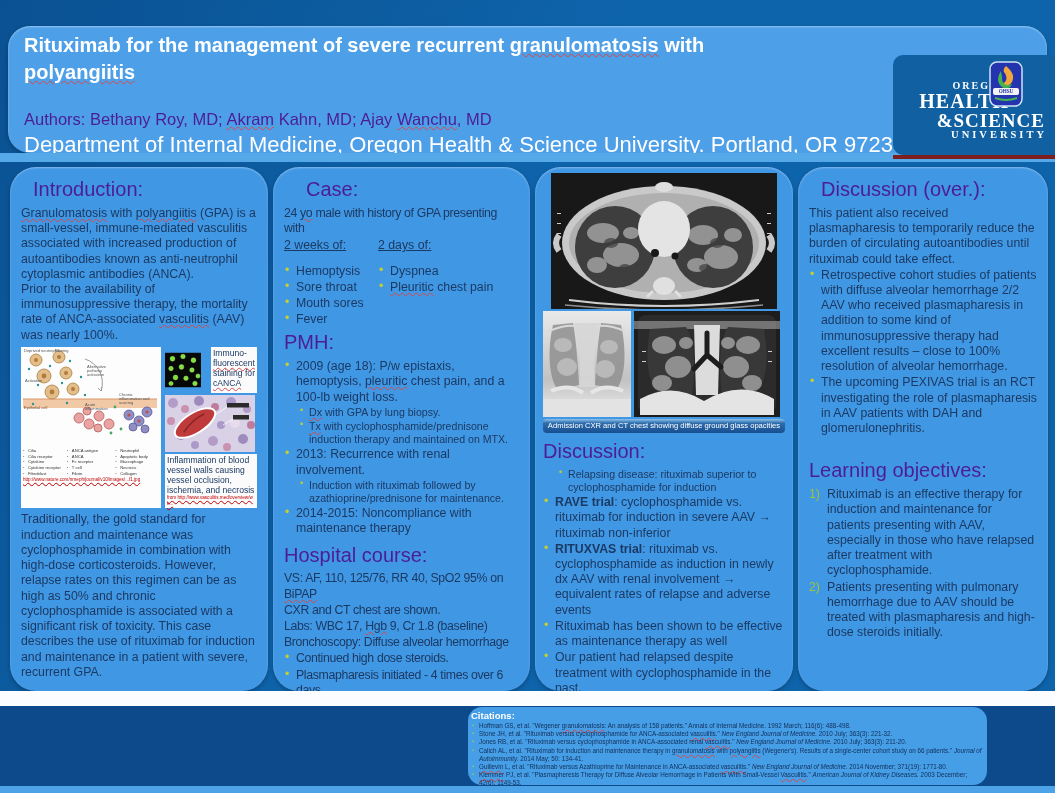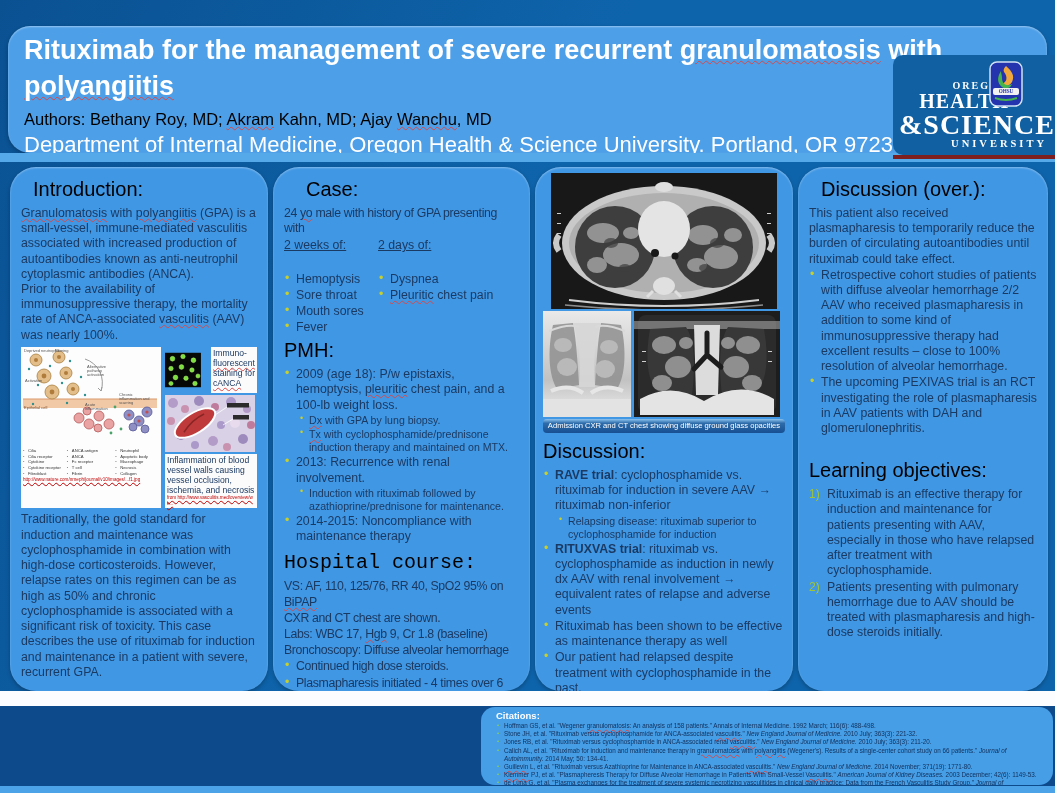--- a/index.html
+++ b/index.html
@@ -4,42 +4,42 @@
 <style>
   html,body{margin:0;padding:0;background:#333;}
   .poster{position:relative;width:1055px;height:793px;overflow:hidden;
     background:linear-gradient(115deg,#0a5192 0%,#0e64ab 45%,#0e64ab 100%);
     font-family:"Liberation Sans",sans-serif;}
   .sp{text-decoration-line:underline;text-decoration-style:wavy;text-decoration-color:#d84848;text-decoration-thickness:1px;}
 
   
   .header{position:absolute;left:8px;top:26px;width:1039px;height:127px;background:#4d9fe8;
     border-radius:22px;box-shadow:inset 0 1px 2px rgba(255,255,255,.4),0 2px 4px rgba(0,0,0,.25);}
-  .title{position:absolute;left:16px;top:6px;width:930px;color:#fff;font-size:27px;font-weight:bold;line-height:1.35;}
-  .authors{position:absolute;left:16px;top:84px;color:#000000;font-size:16.5px;}
+  .title{position:absolute;left:16px;top:6px;width:930px;color:#fff;font-size:20px;font-weight:bold;line-height:1.35;}
+  .authors{position:absolute;left:16px;top:84px;color:#4c1d95;font-size:16.5px;}
   .dept{position:absolute;left:16px;top:106px;color:#fff;font-size:22px;}
   .logo{position:absolute;left:893px;top:55px;width:162px;height:100px;background:#1160a2;border-radius:10px 0 0 10px;z-index:3;}
   .logo-text{position:absolute;right:6px;top:26px;width:150px;text-align:right;color:#fff;font-family:"Liberation Serif",serif;line-height:1;}
   .lg-sm{font-size:10px;letter-spacing:2px;font-weight:bold;padding-right:40px;}
   .lg-big{font-size:20px;letter-spacing:1px;font-weight:bold;padding-right:40px;}
-  .lg-big2{font-size:28px;letter-spacing:1px;font-weight:bold;padding-right:4px;}
+  .lg-big2{font-size:19px;letter-spacing:1px;font-weight:bold;padding-right:4px;}
   .lg-un{font-size:10.5px;letter-spacing:3px;font-weight:bold;padding-right:2px;}
   .badge{position:absolute;right:32px;top:6px;}
   .logo-red{position:absolute;left:893px;top:155px;width:162px;height:4px;background:#7e1f1f;z-index:3;}
   .divider{position:absolute;left:0;top:153px;width:1055px;height:9px;background:#55a9e8;}
 
   
   .panel{position:absolute;top:167px;height:524px;background:#4097e4;border-radius:26px;overflow:hidden;
     color:#1b3a63;font-size:12.3px;line-height:1.24;
     box-shadow:inset 0 1px 2px rgba(255,255,255,.35),0 2px 4px rgba(0,0,0,.25);box-sizing:border-box;padding:8px 11px;}
   #col1{left:10px;width:258px;}
   #col2{left:273px;width:257px;}
   #col3{left:535px;width:258px;padding:6px 8px;}
   #col4{left:798px;width:250px;}
-  .sec{color:#000000;font-size:20px;font-weight:normal;margin:2px 0 4px 0;}
+  .sec{color:#4c1d95;font-size:20px;font-weight:normal;margin:2px 0 4px 0;}
   .ind1{padding-left:12px;}
   .fit{letter-spacing:-0.35px;}
   .li{position:relative;padding-left:12px;margin:1px 0;}
   .li.lvl1::before{content:"\2022";position:absolute;left:1px;top:-1px;color:#c9cf2a;}
   .li.lvl2{margin-left:15px;font-size:10.6px;padding-left:10px;}
   .li.lvl2::before{content:"\2022";position:absolute;left:1px;top:-1px;color:#c9cf2a;font-size:9px;}
   .li.lvl0{padding-left:0;}
   .num-item{padding-left:18px;}
   .num-item::before{content:none !important;}
   .num-item .num{position:absolute;left:0;color:#9fc43c;}
@@ -53,33 +53,33 @@
   .diag-label{position:absolute;font-size:4px;color:#555;line-height:1;}
   .legend{display:grid;grid-template-columns:1fr 1.1fr 1fr;font-size:4.2px;color:#333;line-height:1.35;margin-top:1px;}
   .legend .li{padding-left:5px;margin:0;}
   .legend .li::before{content:"\2022";position:absolute;left:0;top:0;color:#777;font-size:4px;}
   .tiny-url{font-size:4.6px;color:#c00000;text-decoration-line:underline;text-decoration-style:wavy;text-decoration-color:#c00000;line-height:1.2;word-break:break-all;}
 
   
   .case-cols{display:flex;gap:8px;margin:2px 0 2px 0;}
   .case-a{width:86px;}
   .case-b{width:140px;}
-  .u-head{text-decoration:underline;margin-bottom:18px;}
+  .u-head{text-decoration:underline;margin-bottom:10px;}
 
   
   .img-stack{background:transparent;}
   .img-row{display:flex;gap:3px;margin-top:2px;}
   .cap-bar{margin-top:2px;height:14px;border-radius:4px;display:flex;align-items:center;justify-content:center;
     background:linear-gradient(180deg,#8ec3ee 0%,#2d6cab 30%,#174f92 100%);color:#fff;font-size:7.6px;}
 
   
   .white-band{position:absolute;left:0;top:691px;width:1055px;height:15px;background:#fcfdfe;}
   .navy-band{position:absolute;left:0;top:706px;width:1055px;height:80px;background:#0d4a8c;}
-  .cit-panel{position:absolute;left:481px;top:707px;width:572px;height:78px;background:#459ee6;border-radius:14px;
-    box-sizing:border-box;padding:3px 15px;color:#132f5a;overflow:hidden;}
+  .cit-panel{position:absolute;left:468px;top:707px;width:519px;height:78px;background:#459ee6;border-radius:14px;
+    box-sizing:border-box;padding:3px 3px;color:#132f5a;overflow:hidden;}
   .cit-head{color:#fff;font-size:9.5px;font-weight:bold;margin:0 0 1px 0;}
   .cits .li{font-size:6.3px;line-height:1.3;padding-left:8px;margin:0;}
   .cits .li::before{content:"\2022";position:absolute;left:1px;top:0;color:#8fd14f;font-size:6px;}
   .bottom-strip{position:absolute;left:0;top:786px;width:1055px;height:7px;background:#4da3e8;}
 </style>
 </head>
 <body>
 
 <div class="poster">
 
@@ -284,21 +284,21 @@
     <h2 class="sec">PMH:</h2>
     <div>
         <div class="li lvl1"><span>2009 (age 18): P/w epistaxis, hemoptysis, <span class="sp">pleuritic</span> chest pain, and a 100-lb weight loss.</span></div>
         <div class="li lvl2"><span><span class="sp">Dx</span> with GPA by lung biopsy.</span></div>
         <div class="li lvl2"><span><span class="sp">Tx</span> with cyclophosphamide/prednisone induction therapy and maintained on MTX.</span></div>
         <div class="li lvl1"><span>2013: Recurrence with renal involvement.</span></div>
         <div class="li lvl2"><span>Induction with rituximab followed by azathioprine/prednisone for maintenance.</span></div>
         <div class="li lvl1"><span>2014-2015: Noncompliance with maintenance therapy</span></div>
       </div>
 
-    <h2 class="sec" style="margin-top:6px;font-family:Liberation Mono, monospace;">Hospital course:</h2>
+    <h2 class="sec" style="margin-top:6px;">Hospital course:</h2>
     <div class="fit">
         <div class="li lvl0"><span>VS: AF, 110, 125/76, RR 40, SpO2 95% on <span class="sp">BiPAP</span></span></div>
         <div class="li lvl0"><span>CXR and CT chest are shown.</span></div>
         <div class="li lvl0"><span>Labs: WBC 17, <span class="sp">Hgb</span> 9, Cr 1.8 (baseline)</span></div>
         <div class="li lvl0"><span>Bronchoscopy: Diffuse alveolar hemorrhage</span></div>
         <div class="li lvl1"><span>Continued high dose steroids.</span></div>
         <div class="li lvl1"><span>Plasmapharesis initiated - 4 times over 6 days</span></div>
       </div>
 
   </div>
@@ -393,22 +393,22 @@
               <rect x="134" y="40" width="4" height="1"></rect>
               <rect x="134" y="50" width="4" height="1"></rect>
             </g>
         </svg>
       </div>
       <div class="cap-bar">Admission CXR and CT chest showing diffuse ground glass opacities</div>
     </div>
 
     <h2 class="sec" style="margin-top:6px;">Discussion:</h2>
     <div>
+        <div class="li lvl2"><span>Relapsing disease: rituximab superior to cyclophosphamide for induction</span></div>
         <div class="li lvl1"><span><b>RAVE trial</b>: cyclophosphamide vs. rituximab for induction in severe AAV → rituximab non-inferior</span></div>
-        <div class="li lvl2"><span>Relapsing disease: rituximab superior to cyclophosphamide for induction</span></div>
         <div class="li lvl1"><span><b>RITUXVAS trial</b>: rituximab vs. cyclophosphamide as induction in newly dx AAV with renal involvement → equivalent rates of relapse and adverse events</span></div>
         <div class="li lvl1"><span>Rituximab has been shown to be effective as maintenance therapy as well</span></div>
         <div class="li lvl1"><span>Our patient had relapsed despite treatment with cyclophosphamide in the past.</span></div>
       </div>
   </div>
 
   <div class="panel" id="col4">
     <h2 class="sec ind1">Discussion (over.):</h2>
     <div>This patient also received plasmapharesis to temporarily reduce the burden of circulating autoantibodies until rituximab could take effect.</div>
     <div>

